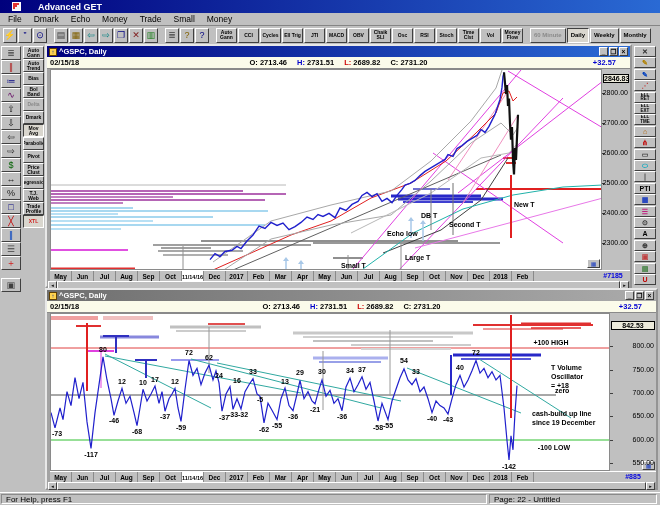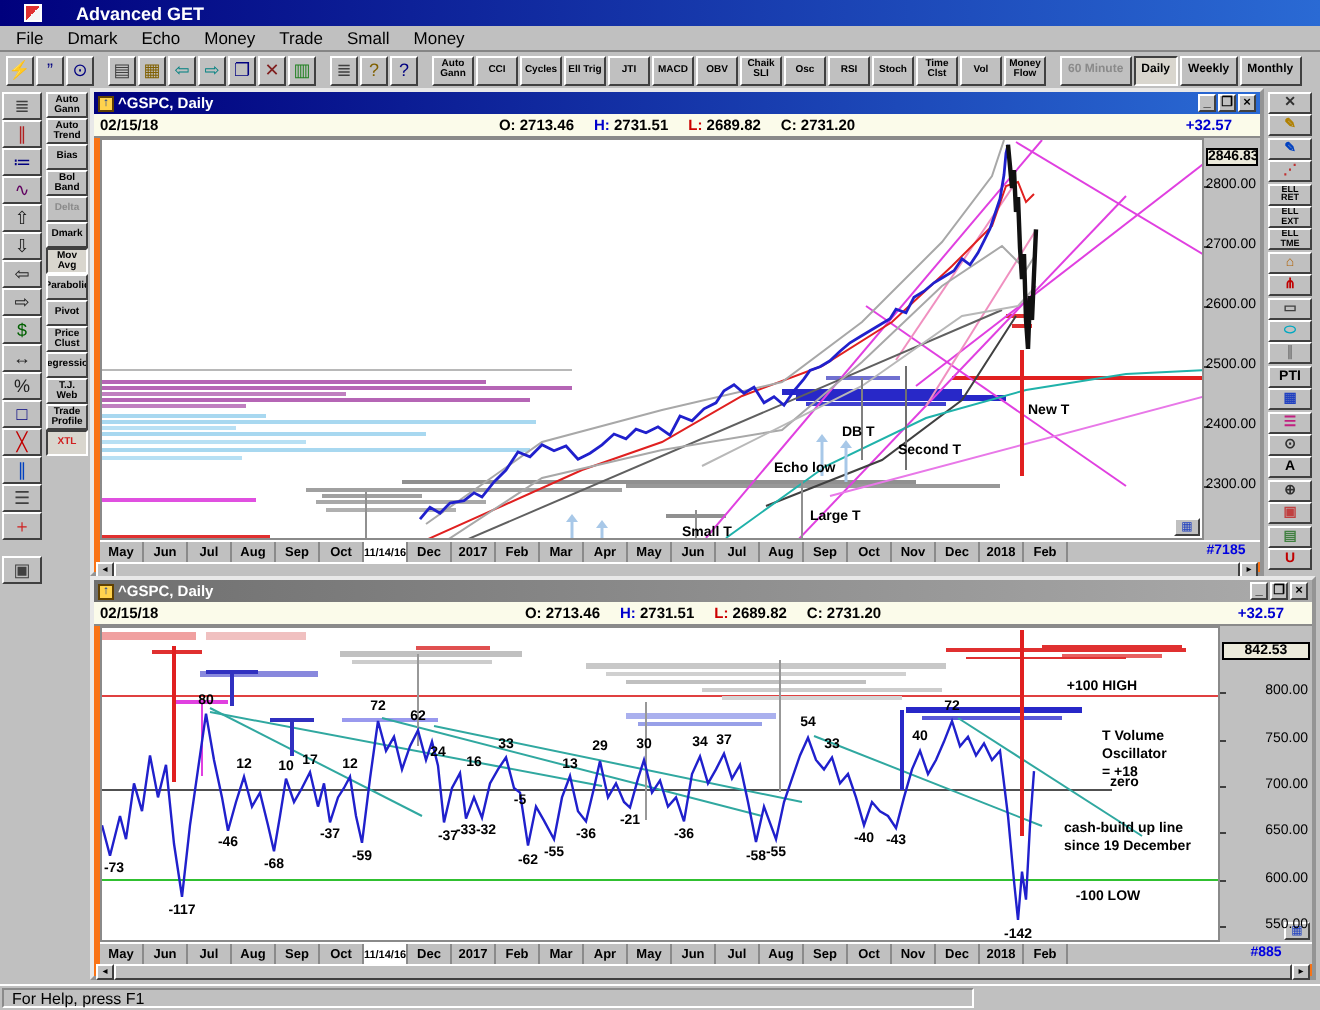--- a/index.html
+++ b/index.html
@@ -24,21 +24,21 @@
   .disabled{color:#8a8a8a}
   .sep{width:5px;flex:none}
   
   .sbtn{position:absolute;border:1px solid;border-color:#fff #404040 #404040 #fff;background:#c0c0c0;
         display:flex;align-items:center;justify-content:center;overflow:hidden}
   .col1{width:20px;height:14px;font-size:9px}
   .col2{width:21px;height:13px;font-size:5px;line-height:5px;text-align:center;font-weight:bold;white-space:normal}
   .rbtn{width:22px;height:11px;font-size:7px;line-height:7px;font-weight:bold}
   .rbtn .two{font-size:4.5px;line-height:4.5px;text-align:center;font-weight:bold}
   
-  .win{position:absolute;border:2px outset #e8e8e8;background:#f97316}
+  .win{position:absolute;border:2px outset #e8e8e8;background:#a3a3a3}
   .wtitle{height:11px;display:flex;align-items:center;gap:2px;padding:0 2px;
           background:linear-gradient(90deg,#00007d,#2a6ad4);color:#fff;font-size:7.5px;font-weight:bold}
   .wtitle.inactive{background:linear-gradient(90deg,#6f6f6f,#ababab)}
   .wicon{width:8px;height:8px;background:#ffd24d;border:1px solid #604000;flex:none;font-size:6px;line-height:7px;color:#0030a0;text-align:center;font-weight:bold}
   .wctl{margin-left:auto;display:flex;gap:1px}
   .wc{width:9px;height:9px;background:#c0c0c0;border:1px solid;border-color:#fff #404040 #404040 #fff;
       font-size:6.5px;line-height:7px;text-align:center;color:#000;font-weight:bold}
   .ohlc{position:relative;height:12px;background:#fbfbea;border-bottom:1px solid #8a8a8a;
         display:flex;align-items:center;font-size:7.5px;font-weight:bold}
   .ohlc .date{position:absolute;left:3px}
@@ -591,15 +591,16 @@
     <div class="ref" style="left:563px;top:183px;width:46px">#885</div>
     <div class="scroll" style="left:1px;top:192px;width:607px">
       <span class="sarr">◂</span>
       <span class="sthumb"></span>
       <span class="sarr">▸</span>
     </div>
   </div>
 
   <div class="status">
     <span class="spanel" style="width:486px">For Help, press F1</span>
+    <span class="spanel" style="width:168px">Page: 22 - Untitled</span>
   </div>
 
 </div>
 
 </body></html>

